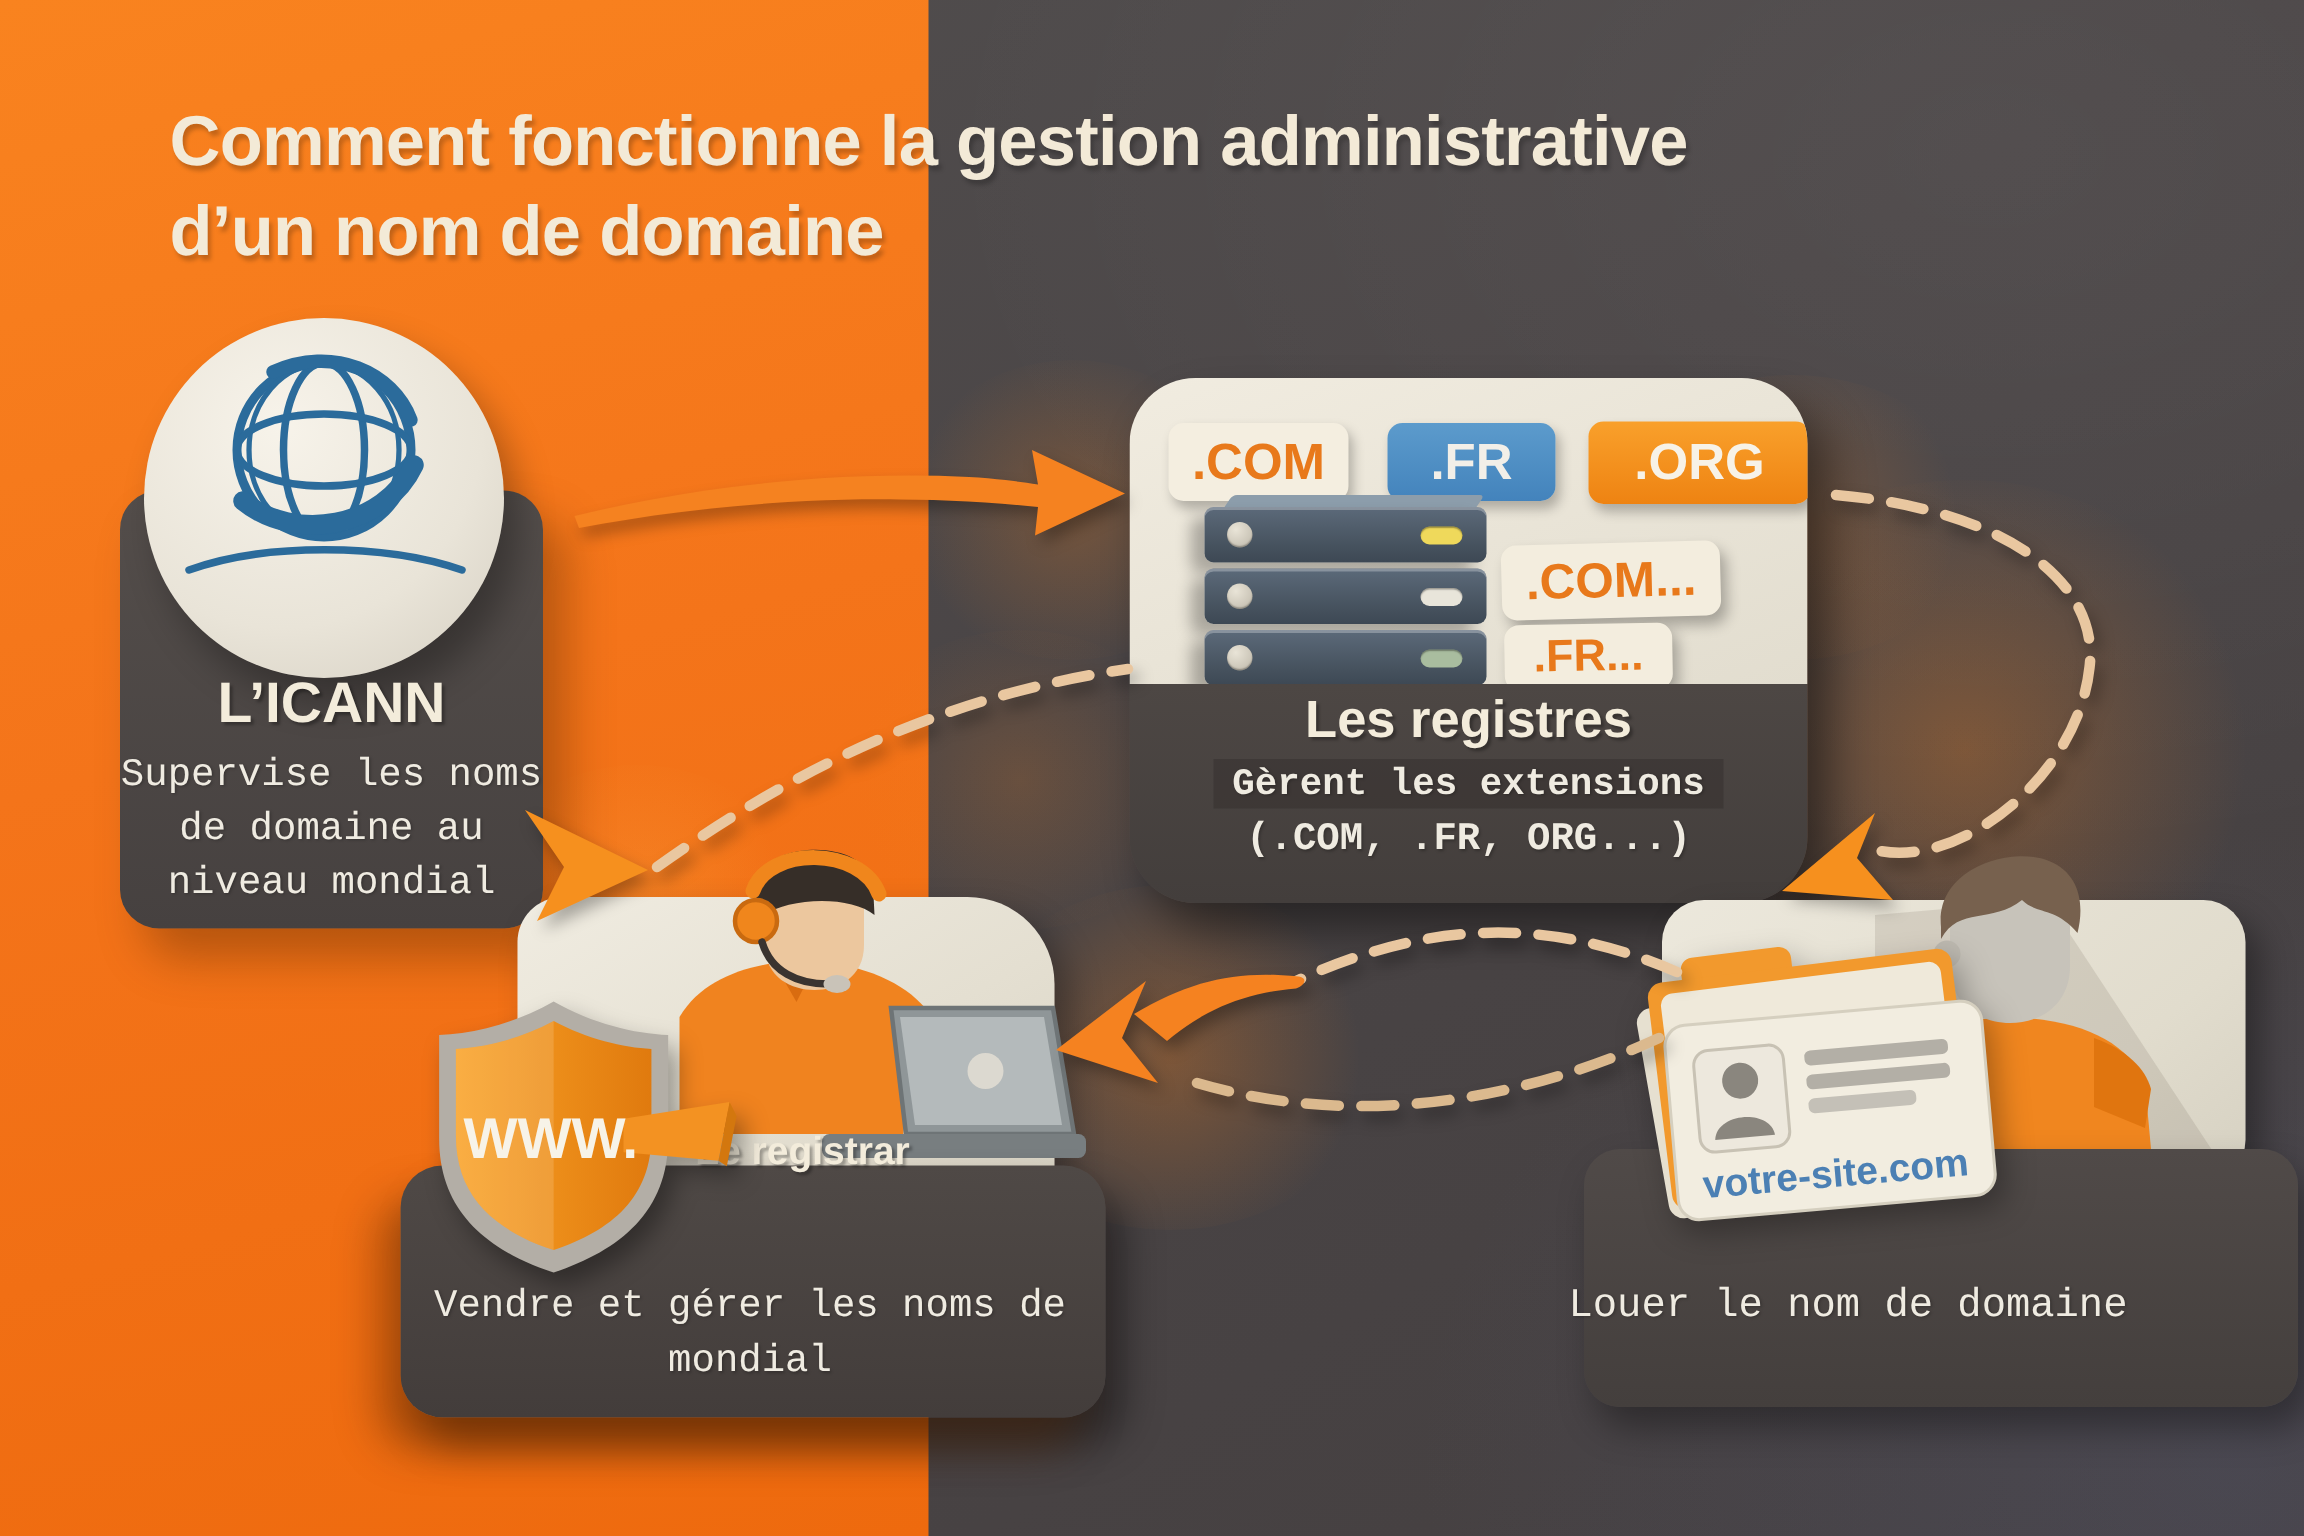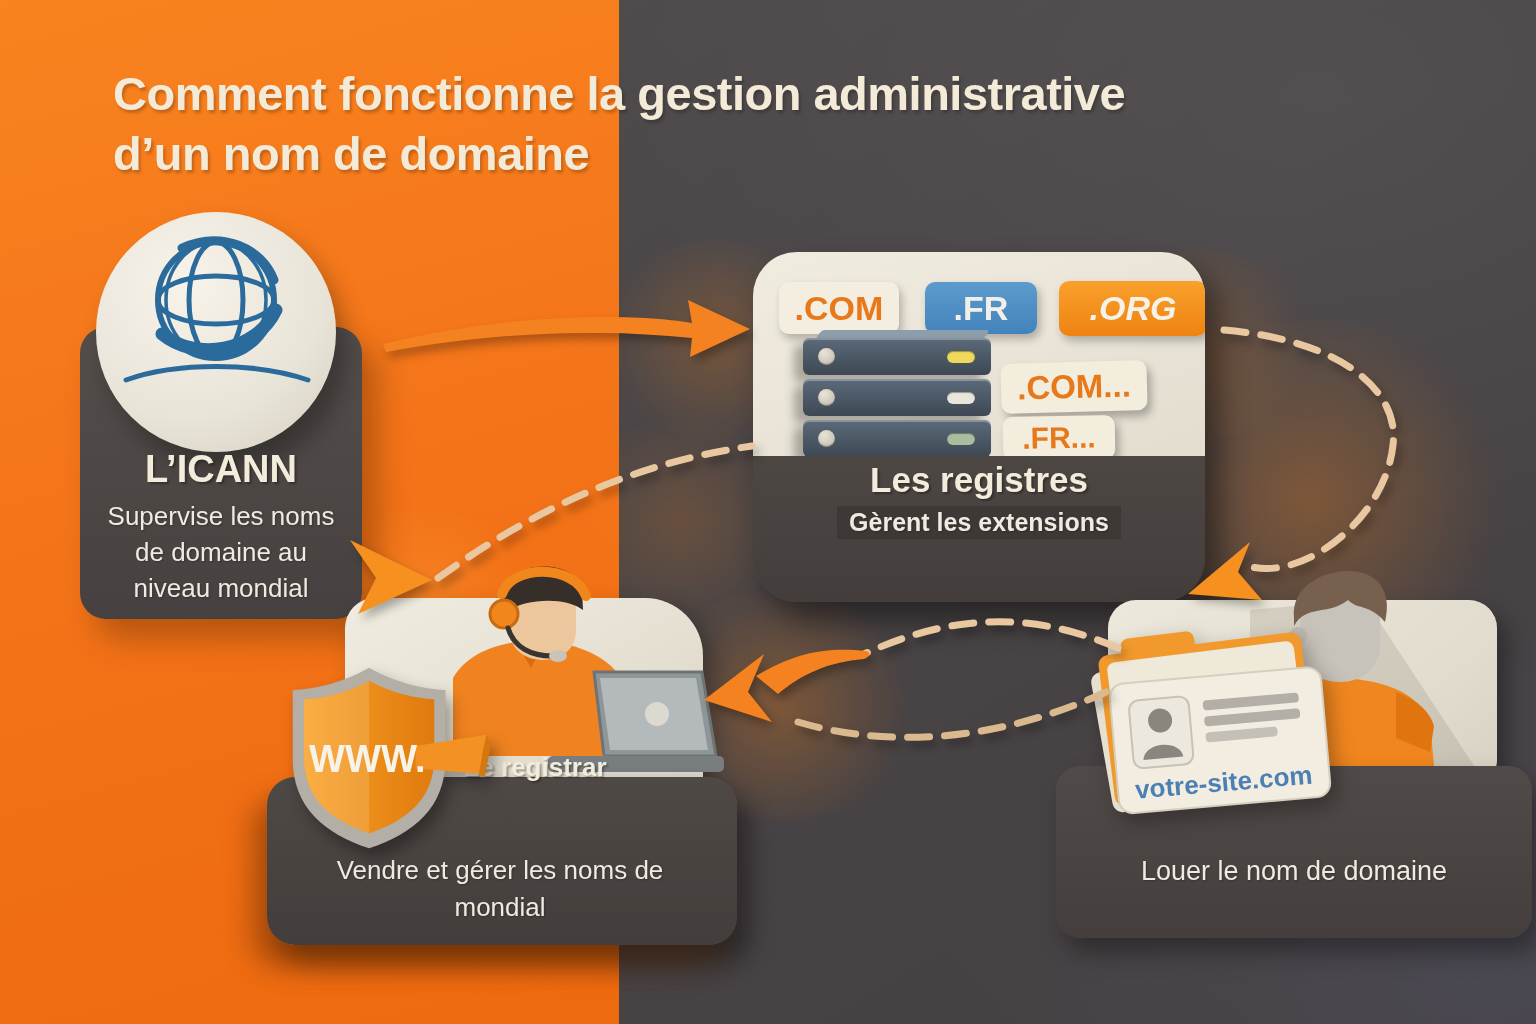--- a/index.html
+++ b/index.html
@@ -18,21 +18,21 @@
   }
   .glow{position:absolute;border-radius:50%;pointer-events:none;z-index:1;}
   
   .title{
     position:absolute;left:113px;top:64px;z-index:5;
     font-size:47px;font-weight:bold;color:#f3ead7;line-height:1.28;letter-spacing:-0.5px;
     text-shadow:2px 3px 3px rgba(0,0,0,0.22);
   }
   
   .cream-h{font-weight:bold;color:#f3ecdb;text-shadow:2px 2px 2px rgba(0,0,0,0.3);}
-  .cream-p{color:#efebe1;text-shadow:1px 1px 2px rgba(0,0,0,0.25);}
+  .cream-p{color:#efebe1;text-shadow:1px 1px 2px rgba(0,0,0,0.25);font-family:Liberation Mono, monospace;}
   .center{text-align:center;}
   
   .icann-card{
     position:absolute;left:80px;top:327px;width:282px;height:292px;z-index:2;
     background:linear-gradient(180deg,#544e4b,#464140);border-radius:26px;
     box-shadow:16px 20px 30px rgba(110,50,4,0.45);
   }
   .icann-circle{
     position:absolute;left:96px;top:212px;width:240px;height:240px;z-index:3;border-radius:50%;
     background:radial-gradient(circle at 38% 30%, #f7f3ea 0%, #e9e4d8 60%, #d4cec1 100%);
@@ -52,21 +52,21 @@
   }
   .reg-top{position:absolute;left:0;top:0;width:452px;height:204px;background:linear-gradient(160deg,#f1ece0,#e2ddcf);}
   .reg-bottom{position:absolute;left:0;top:204px;width:452px;height:146px;background:linear-gradient(180deg,#4d4744,#433e3c);}
   .tld{
     position:absolute;font-weight:bold;font-size:34px;border-radius:10px;
     display:flex;align-items:center;justify-content:center;
     box-shadow:3px 5px 8px rgba(0,0,0,0.25);
   }
   .tld-com{left:26px;top:30px;width:120px;height:52px;background:#f4eee0;color:#e8791b;}
   .tld-fr{left:172px;top:30px;width:112px;height:52px;background:linear-gradient(180deg,#5c9bcc,#4383bc);color:#f2efe8;}
-  .tld-org{left:306px;top:29px;width:148px;height:55px;background:linear-gradient(180deg,#f9a02b,#ee8312);color:#f7f2e7;font-style:italic;}
+  .tld-org{left:306px;top:29px;width:148px;height:55px;background:linear-gradient(180deg,#f9a02b,#ee8312);color:#f7f2e7;}
   .server-stack{position:absolute;left:50px;top:86px;width:200px;height:124px;}
   .server-lid{position:absolute;left:14px;top:-8px;width:168px;height:14px;background:#8c9dab;transform:skewX(-34deg);border-radius:3px;}
   .server{
     position:absolute;left:0;width:188px;height:37px;border-radius:6px;
     background:linear-gradient(180deg,#5c6a7a 0%,#46525e 70%,#3d4854 100%);
     box-shadow:inset 0 2px 0 rgba(255,255,255,0.28), -9px 7px 10px rgba(0,0,0,0.28);
   }
   .server .knob{position:absolute;left:15px;top:10px;width:17px;height:17px;border-radius:50%;
     background:radial-gradient(circle at 35% 30%,#e9e4d7,#bdb7a9);box-shadow:inset 0 -1px 1px rgba(0,0,0,0.3);}
   .server .led{position:absolute;right:16px;top:13px;width:28px;height:12px;border-radius:6px;box-shadow:inset 0 1px 1px rgba(0,0,0,0.35);}
@@ -103,21 +103,21 @@
     border-radius:28px;box-shadow:10px 12px 22px rgba(0,0,0,0.35);
   }
   .titulaire-person{position:absolute;left:1190px;top:560px;z-index:3;}
   .titulaire-dark{
     position:absolute;left:1056px;top:766px;width:476px;height:172px;z-index:4;
     background:linear-gradient(180deg,#504a48,#443f3d);border-radius:24px;
     box-shadow:8px 14px 24px rgba(0,0,0,0.35);
   }
   .idcards{position:absolute;left:1072px;top:620px;z-index:5;filter:drop-shadow(6px 8px 10px rgba(0,0,0,0.3));}
   .titulaire-title{position:absolute;left:1058px;top:796px;width:472px;z-index:6;font-size:36px;letter-spacing:-1.5px;}
-  .titulaire-desc{position:absolute;left:1058px;top:856px;width:472px;z-index:6;font-size:27px;}
+  .titulaire-desc{position:absolute;left:996px;top:856px;width:472px;z-index:6;font-size:27px;}
   
   .arrows{position:absolute;left:0;top:0;z-index:7;pointer-events:none;
     filter:drop-shadow(4px 6px 5px rgba(0,0,0,0.30));}
 </style>
 </head>
 <body>
 
 <div class="stage">
 
   <div class="orange-band"></div>
@@ -174,20 +174,21 @@
         </div>
       </div>
       <div class="side-tld side-tld-com">.COM...</div>
       <div class="side-tld side-tld-fr">.FR...</div>
     </div>
     <div class="reg-bottom"></div>
     <div class="reg-title cream-h center">Les registres</div>
     <div class="reg-sub-wrap">
       <span class="reg-sub cream-p">Gèrent les extensions</span>
     </div>
+    <div class="reg-sub2 cream-p center">(.COM, .FR, ORG...)</div>
   </div>
 
   <div class="registrar-photo"></div>
 
   <svg class="registrar-person" width="330" height="236" viewBox="0 0 330 236">
 
     <path d="M55,122 C68,100 92,90 118,86 L156,86 C196,92 220,110 230,134 L236,200 L55,200 Z" fill="#f0831f"></path>
     <path d="M118,86 L146,86 L133,112 Z" fill="#d96c10"></path>
     <path d="M196,130 C222,142 244,158 258,172 L258,196 L214,196 Z" fill="#ef8b2a"></path>
 

